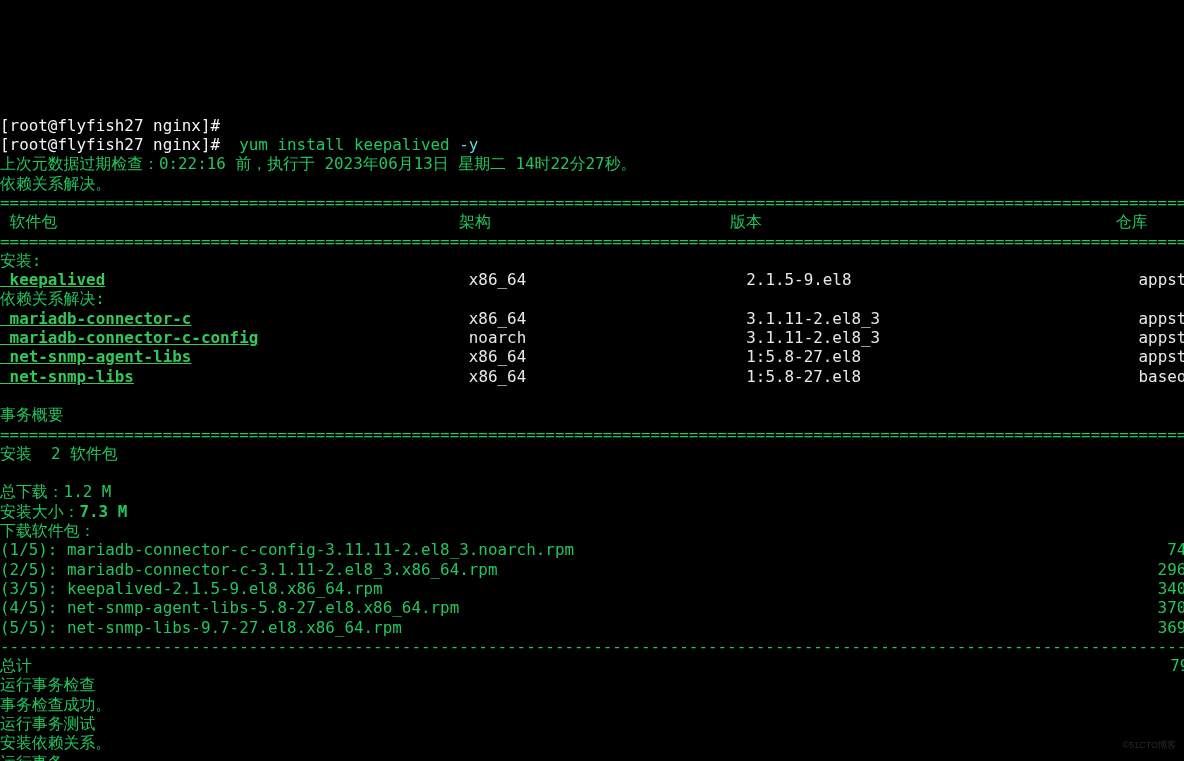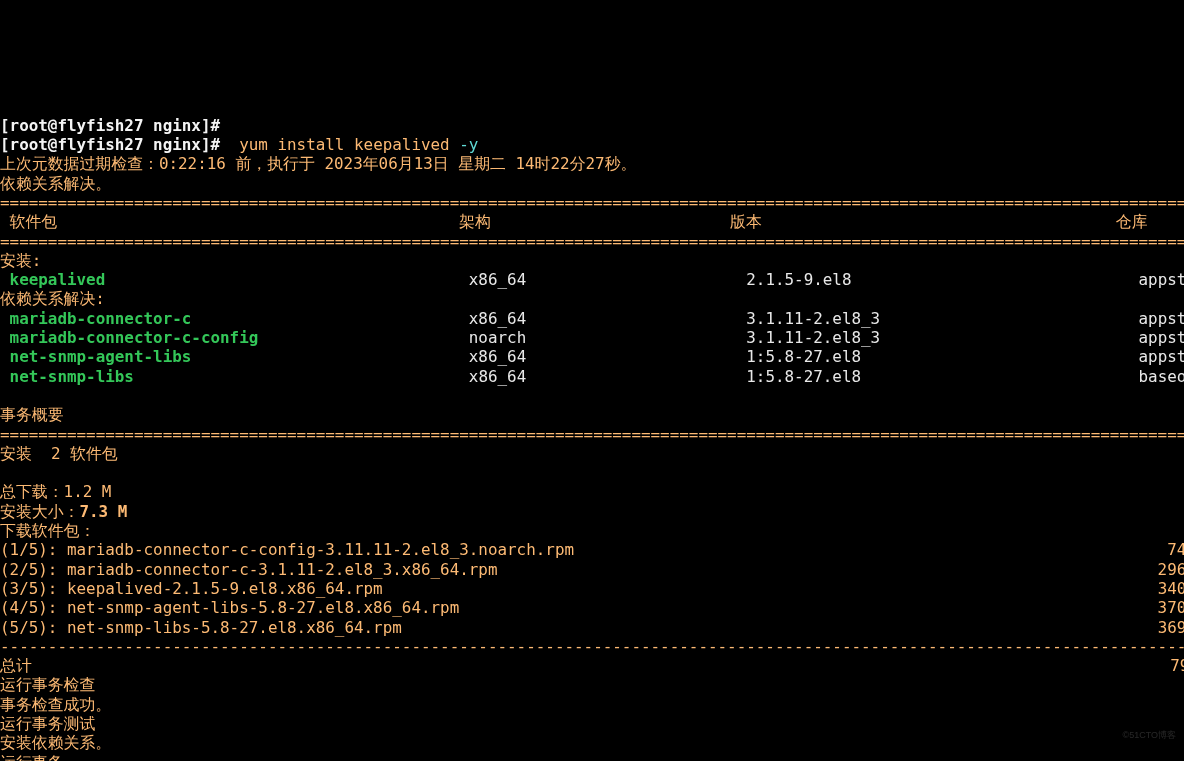--- a/index.html
+++ b/index.html
@@ -10,28 +10,28 @@
     font-family: "Menlo", "Consolas", "DejaVu Sans Mono", monospace;
     font-size: 15.9px;
     line-height: 19.3px;
     width: 1184px;
     height: 761px;
     overflow: hidden;
     white-space: pre;
   }
   .term { white-space: pre; }
   .b { font-weight: bold; }
-  .white { color: #fdba74; }
+  .white { color: #22c55e; }
   .cyan { color: #5fdad6; }
-  .green { color: #34c759; }
-  .prompt-white { color: #f4f4f4; font-weight: bold; }
+  .green { color: #34c759; text-decoration: underline; }
+  .prompt-white { color: #f4f4f4; font-weight: normal; }
   .watermark {
     position: absolute;
     right: 8px;
-    bottom: 16px;
+    bottom: 6px;
     font-size: 9px;
     color: rgba(255,255,255,0.15);
     font-family: sans-serif;
   }
 </style>
 </head>
 <body>
 
 
 
@@ -55,21 +55,21 @@
 <span class="white">====================================================================================================================================</span>
 <span class="white">安装  2 软件包</span>
 
 <span class="white"><span>总下载：</span><span>1.2 M</span></span>
 <span class="white"><span>安装大小：</span><span class="b">7.3 M</span></span>
 <span class="white">下载软件包：</span>
 <span class="white"><span>(1/5): mariadb-connector-c-config-3.11.11-2.el8_3.noarch.rpm</span>                                                              <span>74</span></span>
 <span class="white"><span>(2/5): mariadb-connector-c-3.1.11-2.el8_3.x86_64.rpm</span>                                                                     <span>296</span></span>
 <span class="white"><span>(3/5): keepalived-2.1.5-9.el8.x86_64.rpm</span>                                                                                 <span>340</span></span>
 <span class="white"><span>(4/5): net-snmp-agent-libs-5.8-27.el8.x86_64.rpm</span>                                                                         <span>370</span></span>
-<span class="white"><span>(5/5): net-snmp-libs-5.8-27.el8.x86_64.rpm</span>                                                                               <span>369</span></span>
+<span class="white"><span>(5/5): net-snmp-libs-9.7-27.el8.x86_64.rpm</span>                                                                               <span>369</span></span>
 <span class="white">------------------------------------------------------------------------------------------------------------------------------------</span>
 <span class="white"><span>总计</span>                                                                                                                       <span>796</span></span>
 <span class="white">运行事务检查</span>
 <span class="white">事务检查成功。</span>
 <span class="white">运行事务测试</span>
 <span class="white">安装依赖关系。</span>
 <span class="white">运行事务</span>
 
 
 

